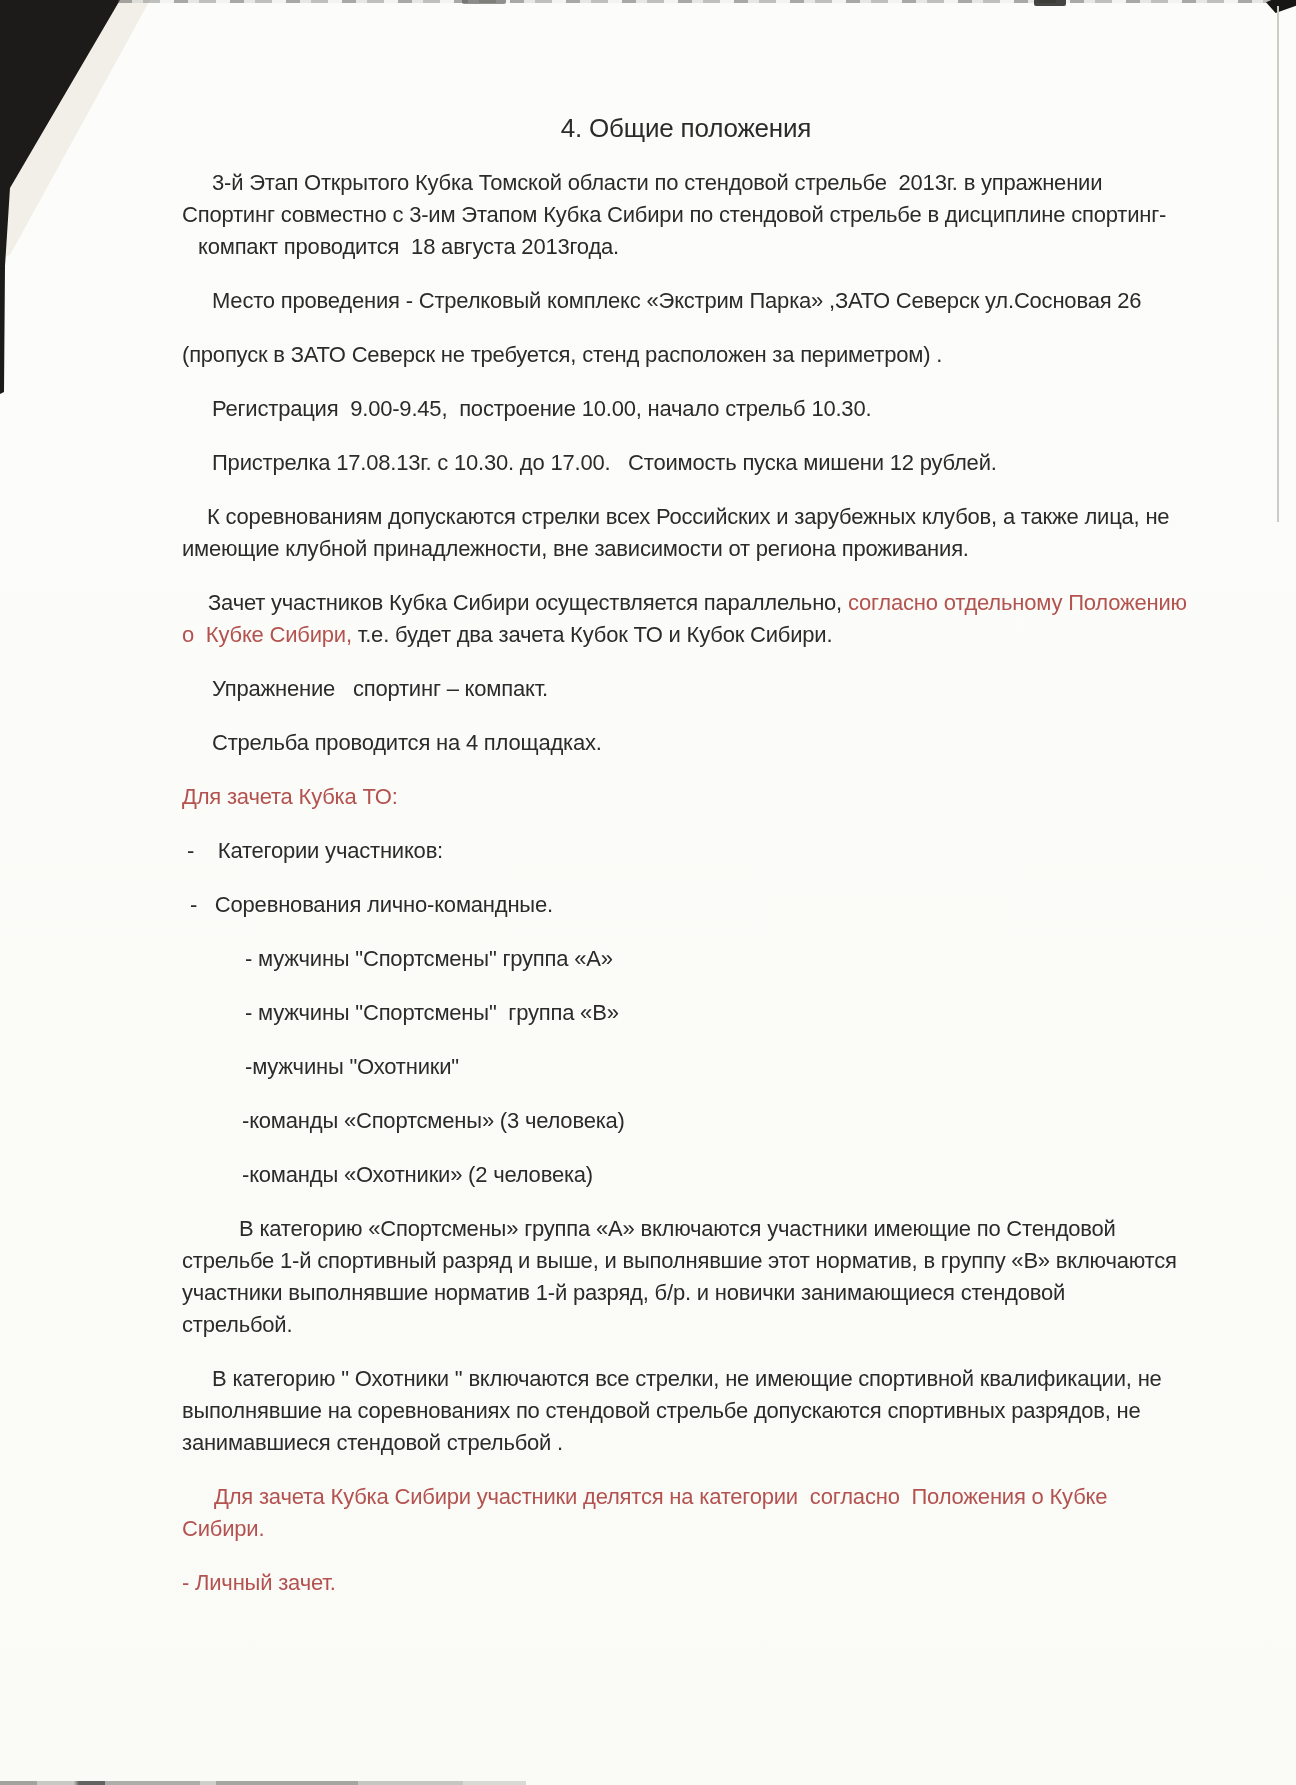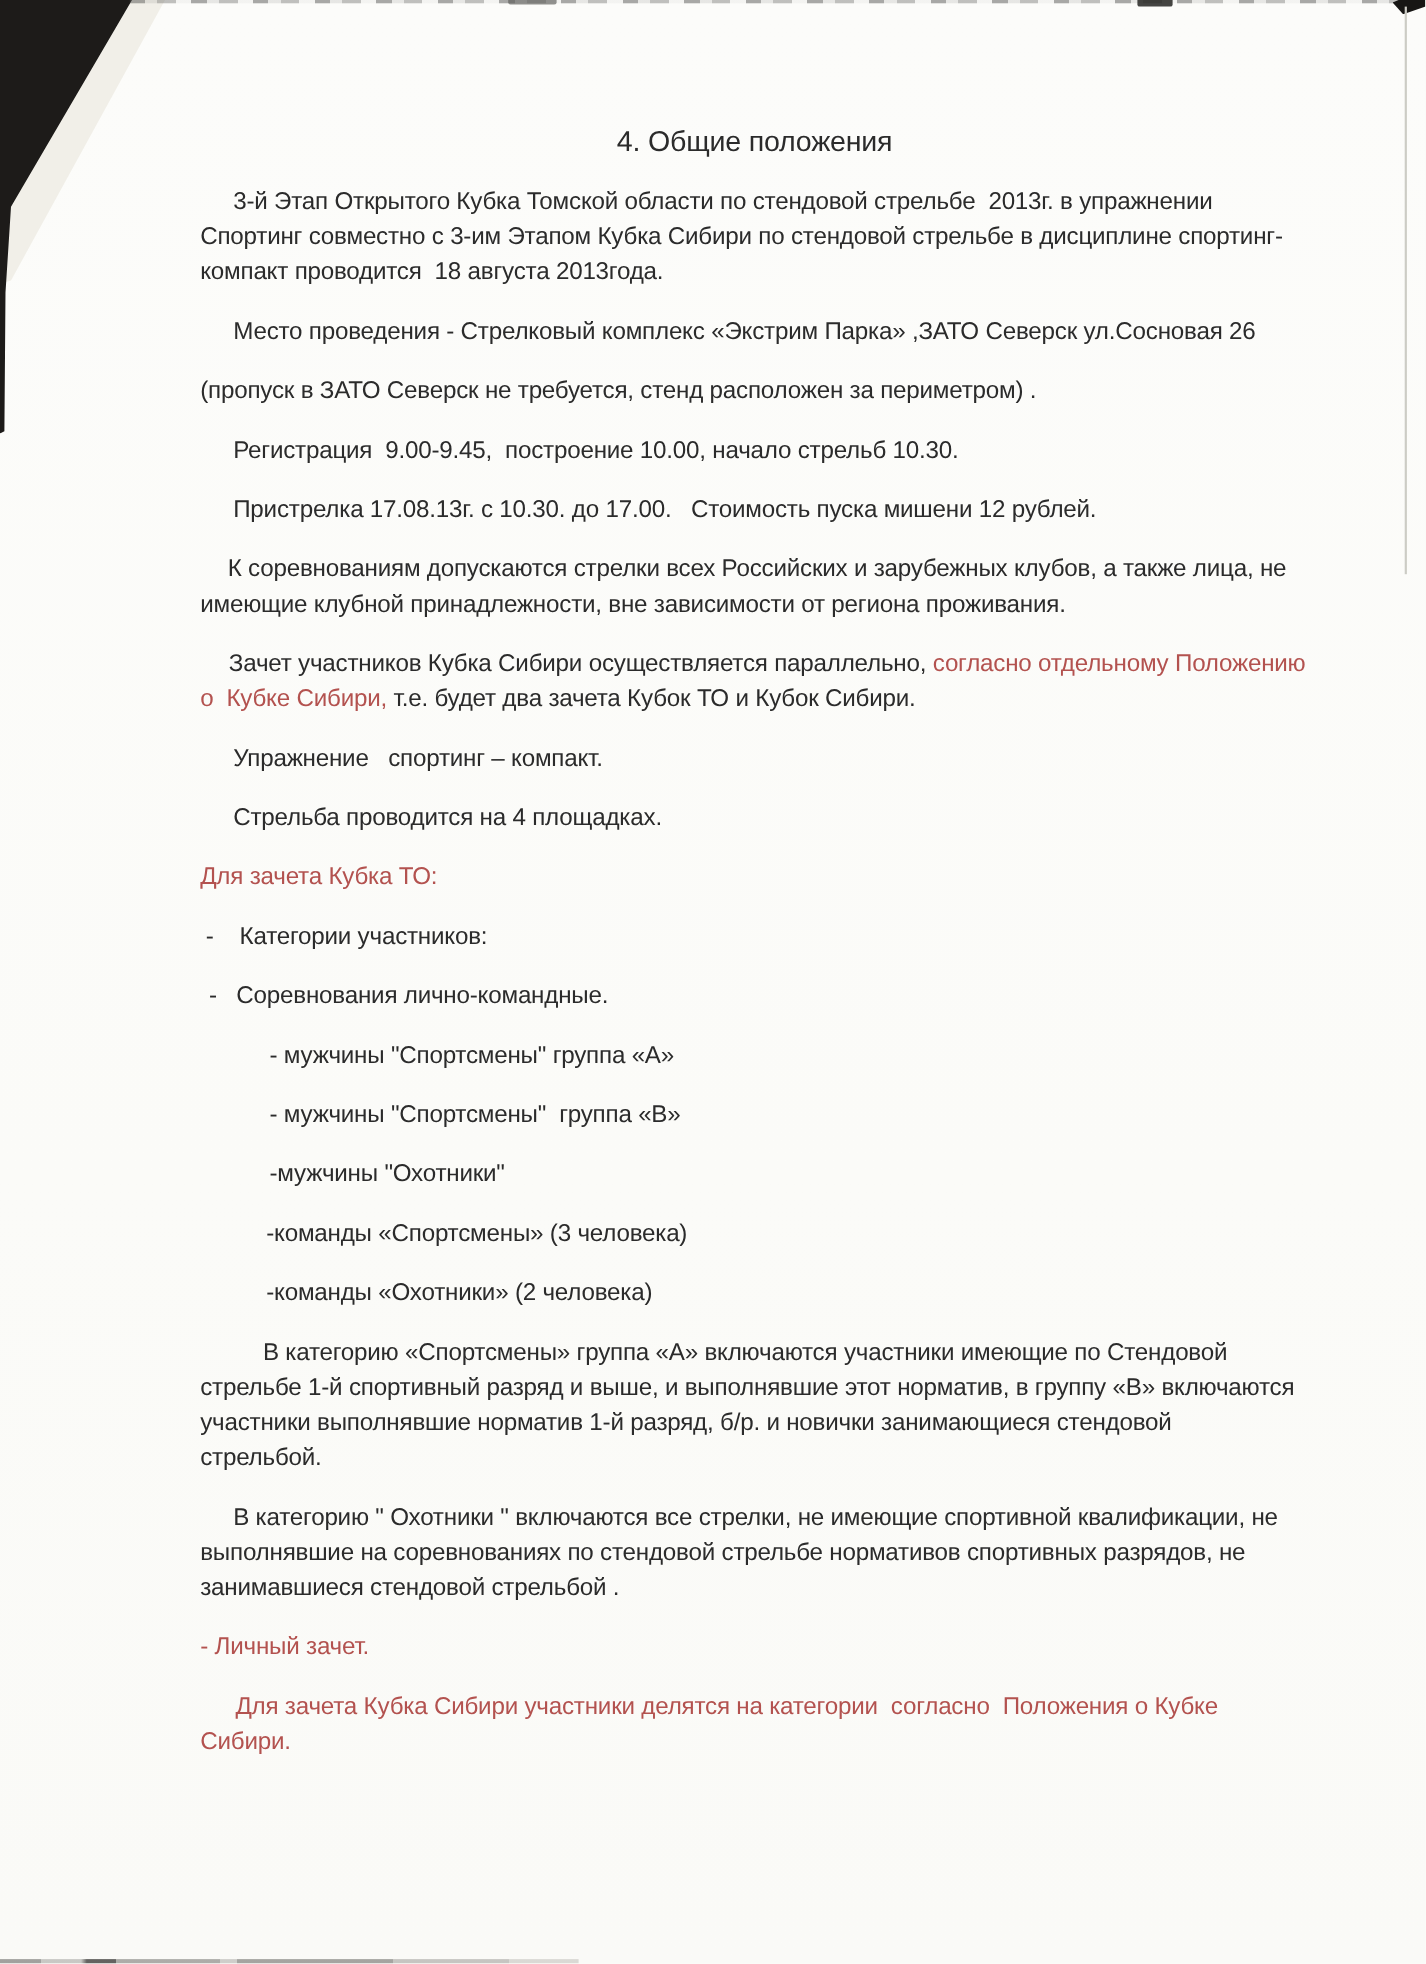--- a/index.html
+++ b/index.html
@@ -63,21 +63,21 @@
   <div class="top-blob-b"></div>
   <div class="corner-tr"></div>
   <div class="right-edge"></div>
   <div class="bottom-edge"></div>
 
   <div class="doc" id="doc">
       <div class="doc-title"><span class="plain" style="color: rgb(43, 43, 43);">4. Общие положения</span></div>
       <div class="para">
         <span class="line" style="padding-left: 30px;"><span class="plain" style="color: rgb(43, 43, 43);">3-й Этап Открытого Кубка Томской области по стендовой стрельбе  2013г. в упражнении</span></span>
         <span class="line"><span class="plain" style="color: rgb(43, 43, 43);">Спортинг совместно с 3-им Этапом Кубка Сибири по стендовой стрельбе в дисциплине спортинг-</span></span>
-        <span class="line"><span class="plain" style="color: rgb(43, 43, 43);">компакт проводится  18 августа 2013года.</span></span>
+        <span class="line"><span class="plain" style="color: rgb(43, 43, 43); margin-left: 16px;">компакт проводится  18 августа 2013года.</span></span>
       </div>
       <div class="para">
         <span class="line" style="padding-left: 30px;"><span class="plain" style="color: rgb(43, 43, 43);">Место проведения - Стрелковый комплекс «Экстрим Парка» ,ЗАТО Северск ул.Сосновая 26</span></span>
       </div>
       <div class="para">
         <span class="line"><span class="plain" style="color: rgb(43, 43, 43);">(пропуск в ЗАТО Северск не требуется, стенд расположен за периметром) .</span></span>
       </div>
       <div class="para">
         <span class="line" style="padding-left: 30px;"><span class="plain" style="color: rgb(43, 43, 43);">Регистрация  9.00-9.45,  построение 10.00, начало стрельб 10.30.</span></span>
       </div>
@@ -123,24 +123,24 @@
         <span class="line" style="padding-left: 60px;"><span class="plain" style="color: rgb(43, 43, 43);">-команды «Охотники» (2 человека)</span></span>
       </div>
       <div class="para">
         <span class="line" style="padding-left: 57px;"><span class="plain" style="color: rgb(43, 43, 43); margin-top: 15px;">В категорию «Спортсмены» группа «А» включаются участники имеющие по Стендовой</span></span>
         <span class="line"><span class="plain" style="color: rgb(43, 43, 43);">стрельбе 1-й спортивный разряд и выше, и выполнявшие этот норматив, в группу «В» включаются</span></span>
         <span class="line"><span class="plain" style="color: rgb(43, 43, 43);">участники выполнявшие норматив 1-й разряд, б/р. и новички занимающиеся стендовой</span></span>
         <span class="line"><span class="plain" style="color: rgb(43, 43, 43);">стрельбой.</span></span>
       </div>
       <div class="para">
         <span class="line" style="padding-left: 30px;"><span class="plain" style="color: rgb(43, 43, 43);">В категорию " Охотники " включаются все стрелки, не имеющие спортивной квалификации, не</span></span>
-        <span class="line"><span class="plain" style="color: rgb(43, 43, 43);">выполнявшие на соревнованиях по стендовой стрельбе нормативов спортивных разрядов, не</span></span>
+        <span class="line"><span class="plain" style="color: rgb(43, 43, 43);">выполнявшие на соревнованиях по стендовой стрельбе допускаются спортивных разрядов, не</span></span>
         <span class="line"><span class="plain" style="color: rgb(43, 43, 43);">занимавшиеся стендовой стрельбой .</span></span>
-      </div>
-      <div class="para">
-        <span class="line"><span class="accent" style="color: rgb(179, 82, 79);">- Личный зачет.</span></span>
       </div>
       <div class="para">
         <span class="line" style="padding-left: 32px;"><span class="accent" style="color: rgb(179, 82, 79);">Для зачета Кубка Сибири участники делятся на категории  согласно  Положения о Кубке</span></span>
         <span class="line"><span class="accent" style="color: rgb(179, 82, 79);">Сибири.</span></span>
       </div>
+      <div class="para">
+        <span class="line"><span class="accent" style="color: rgb(179, 82, 79);">- Личный зачет.</span></span>
+      </div>
     </div>
 </div>
 
 </body></html>

